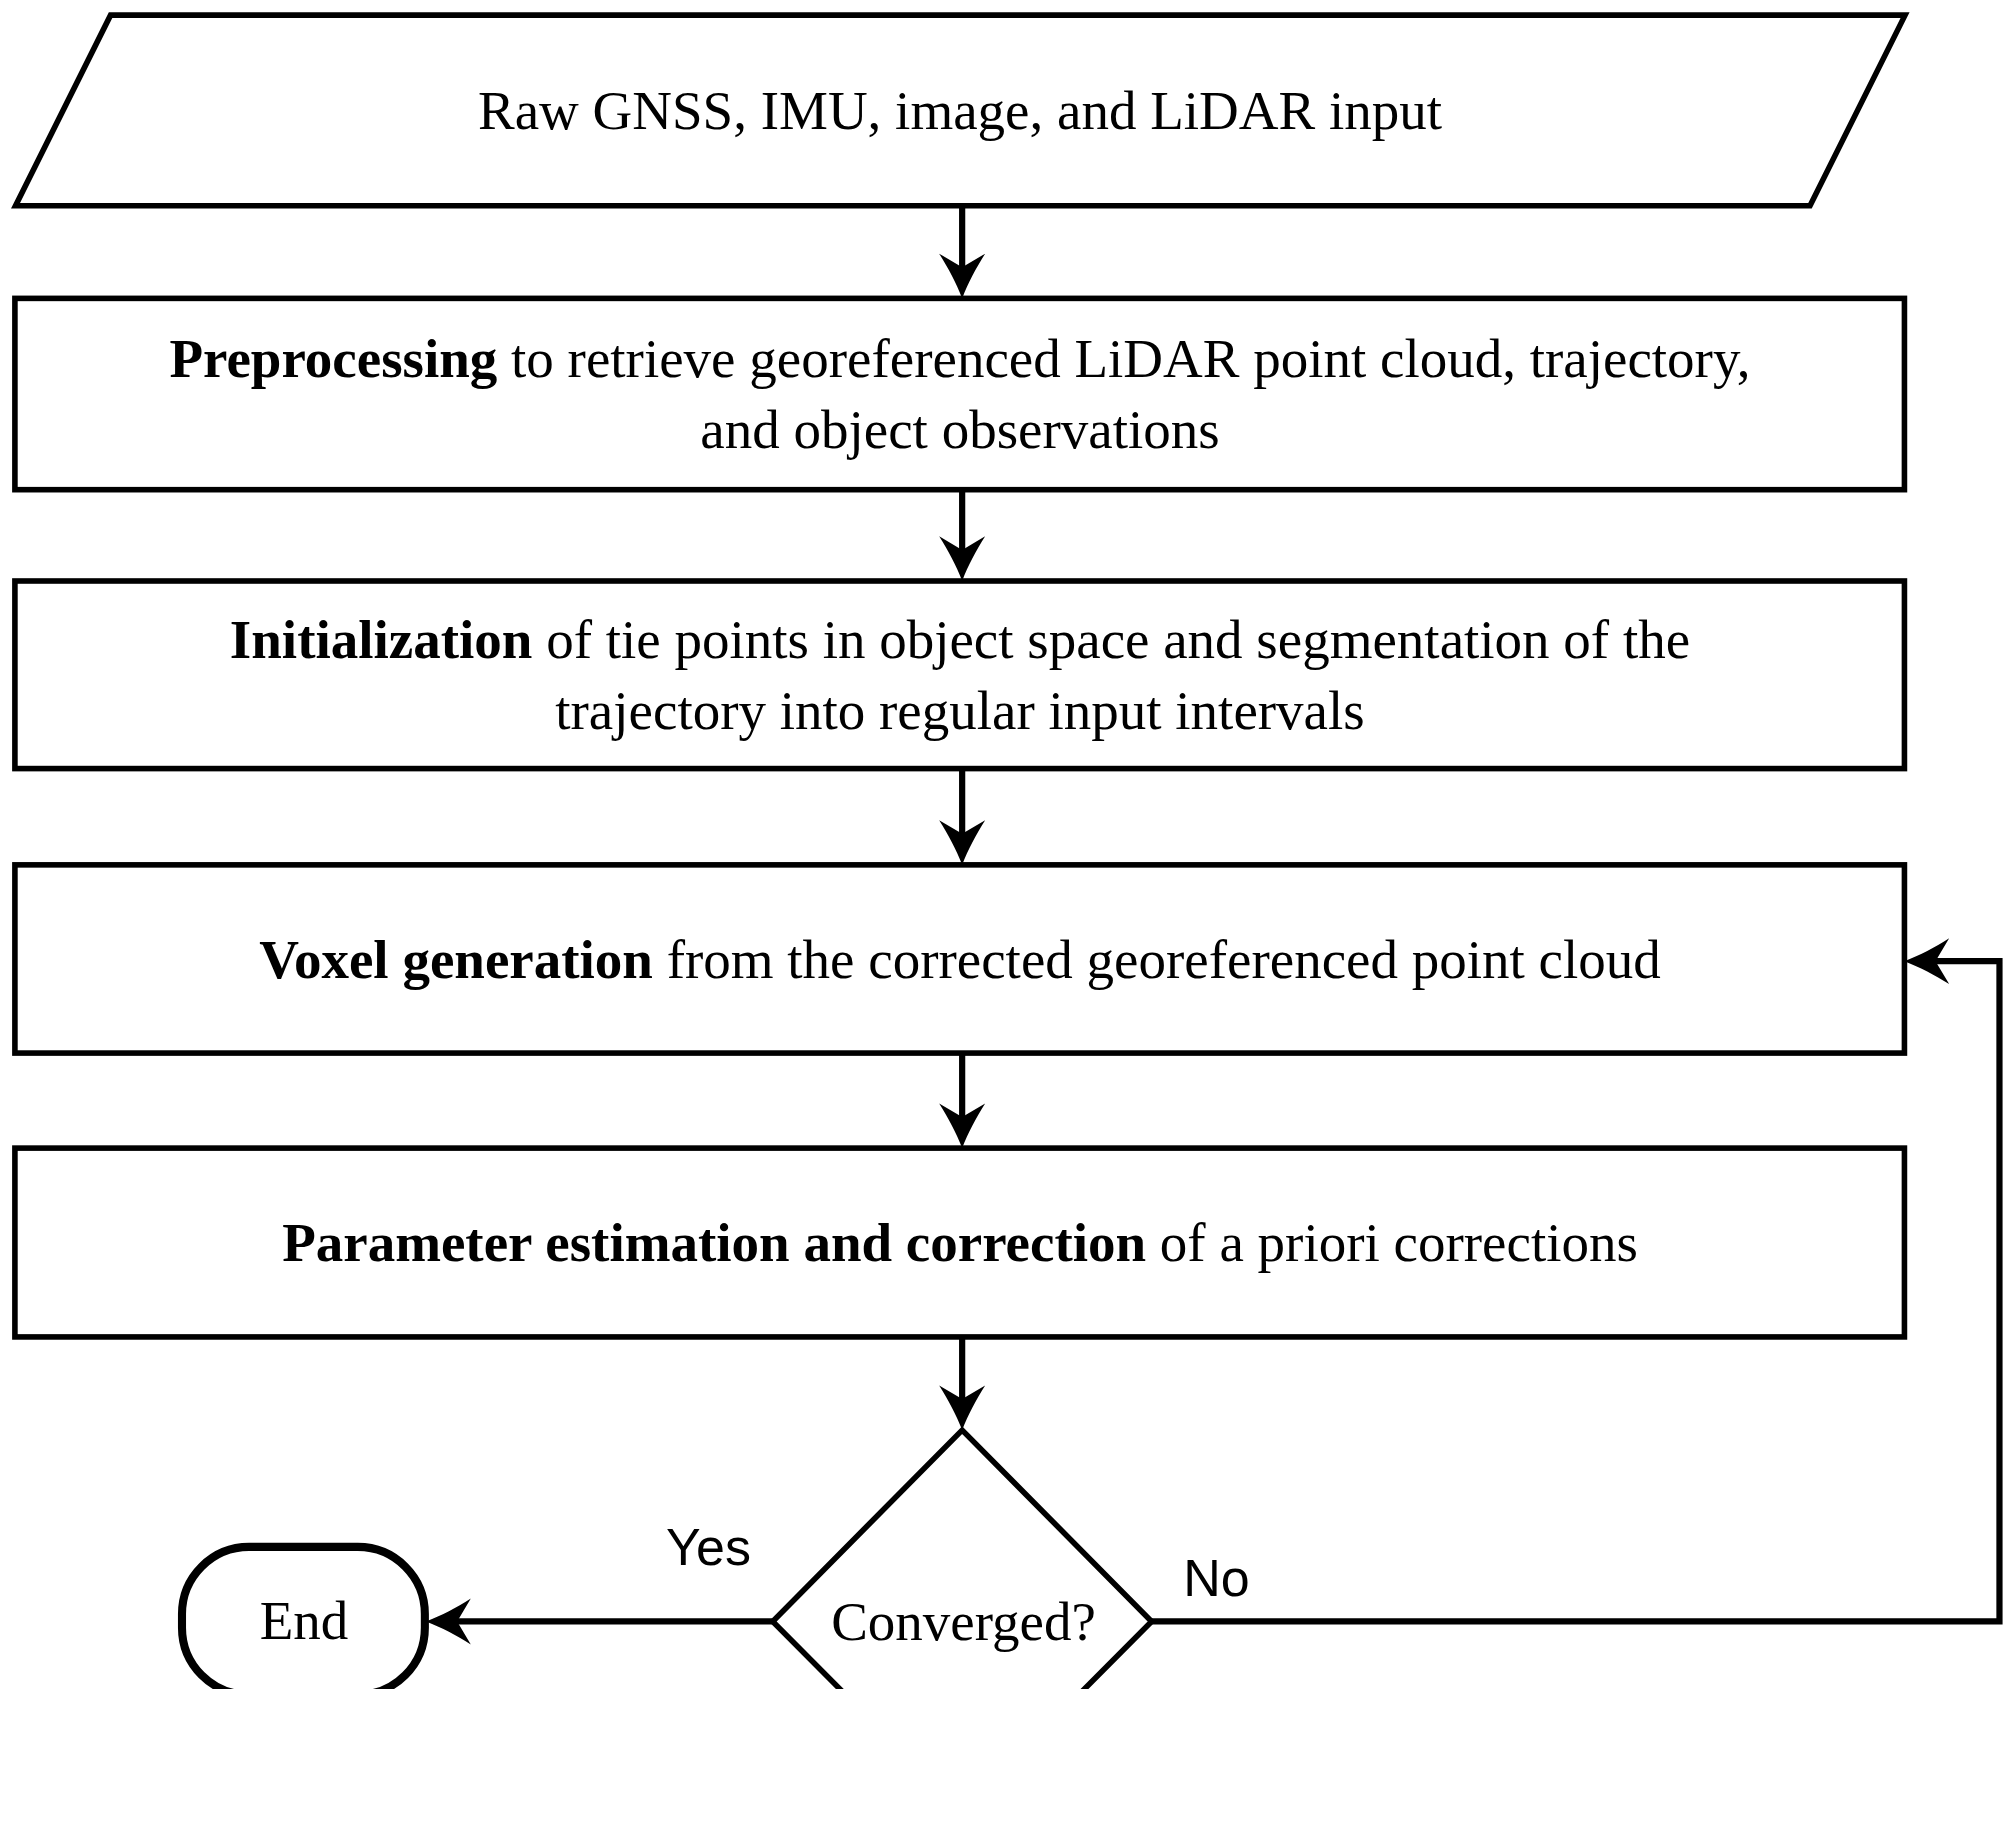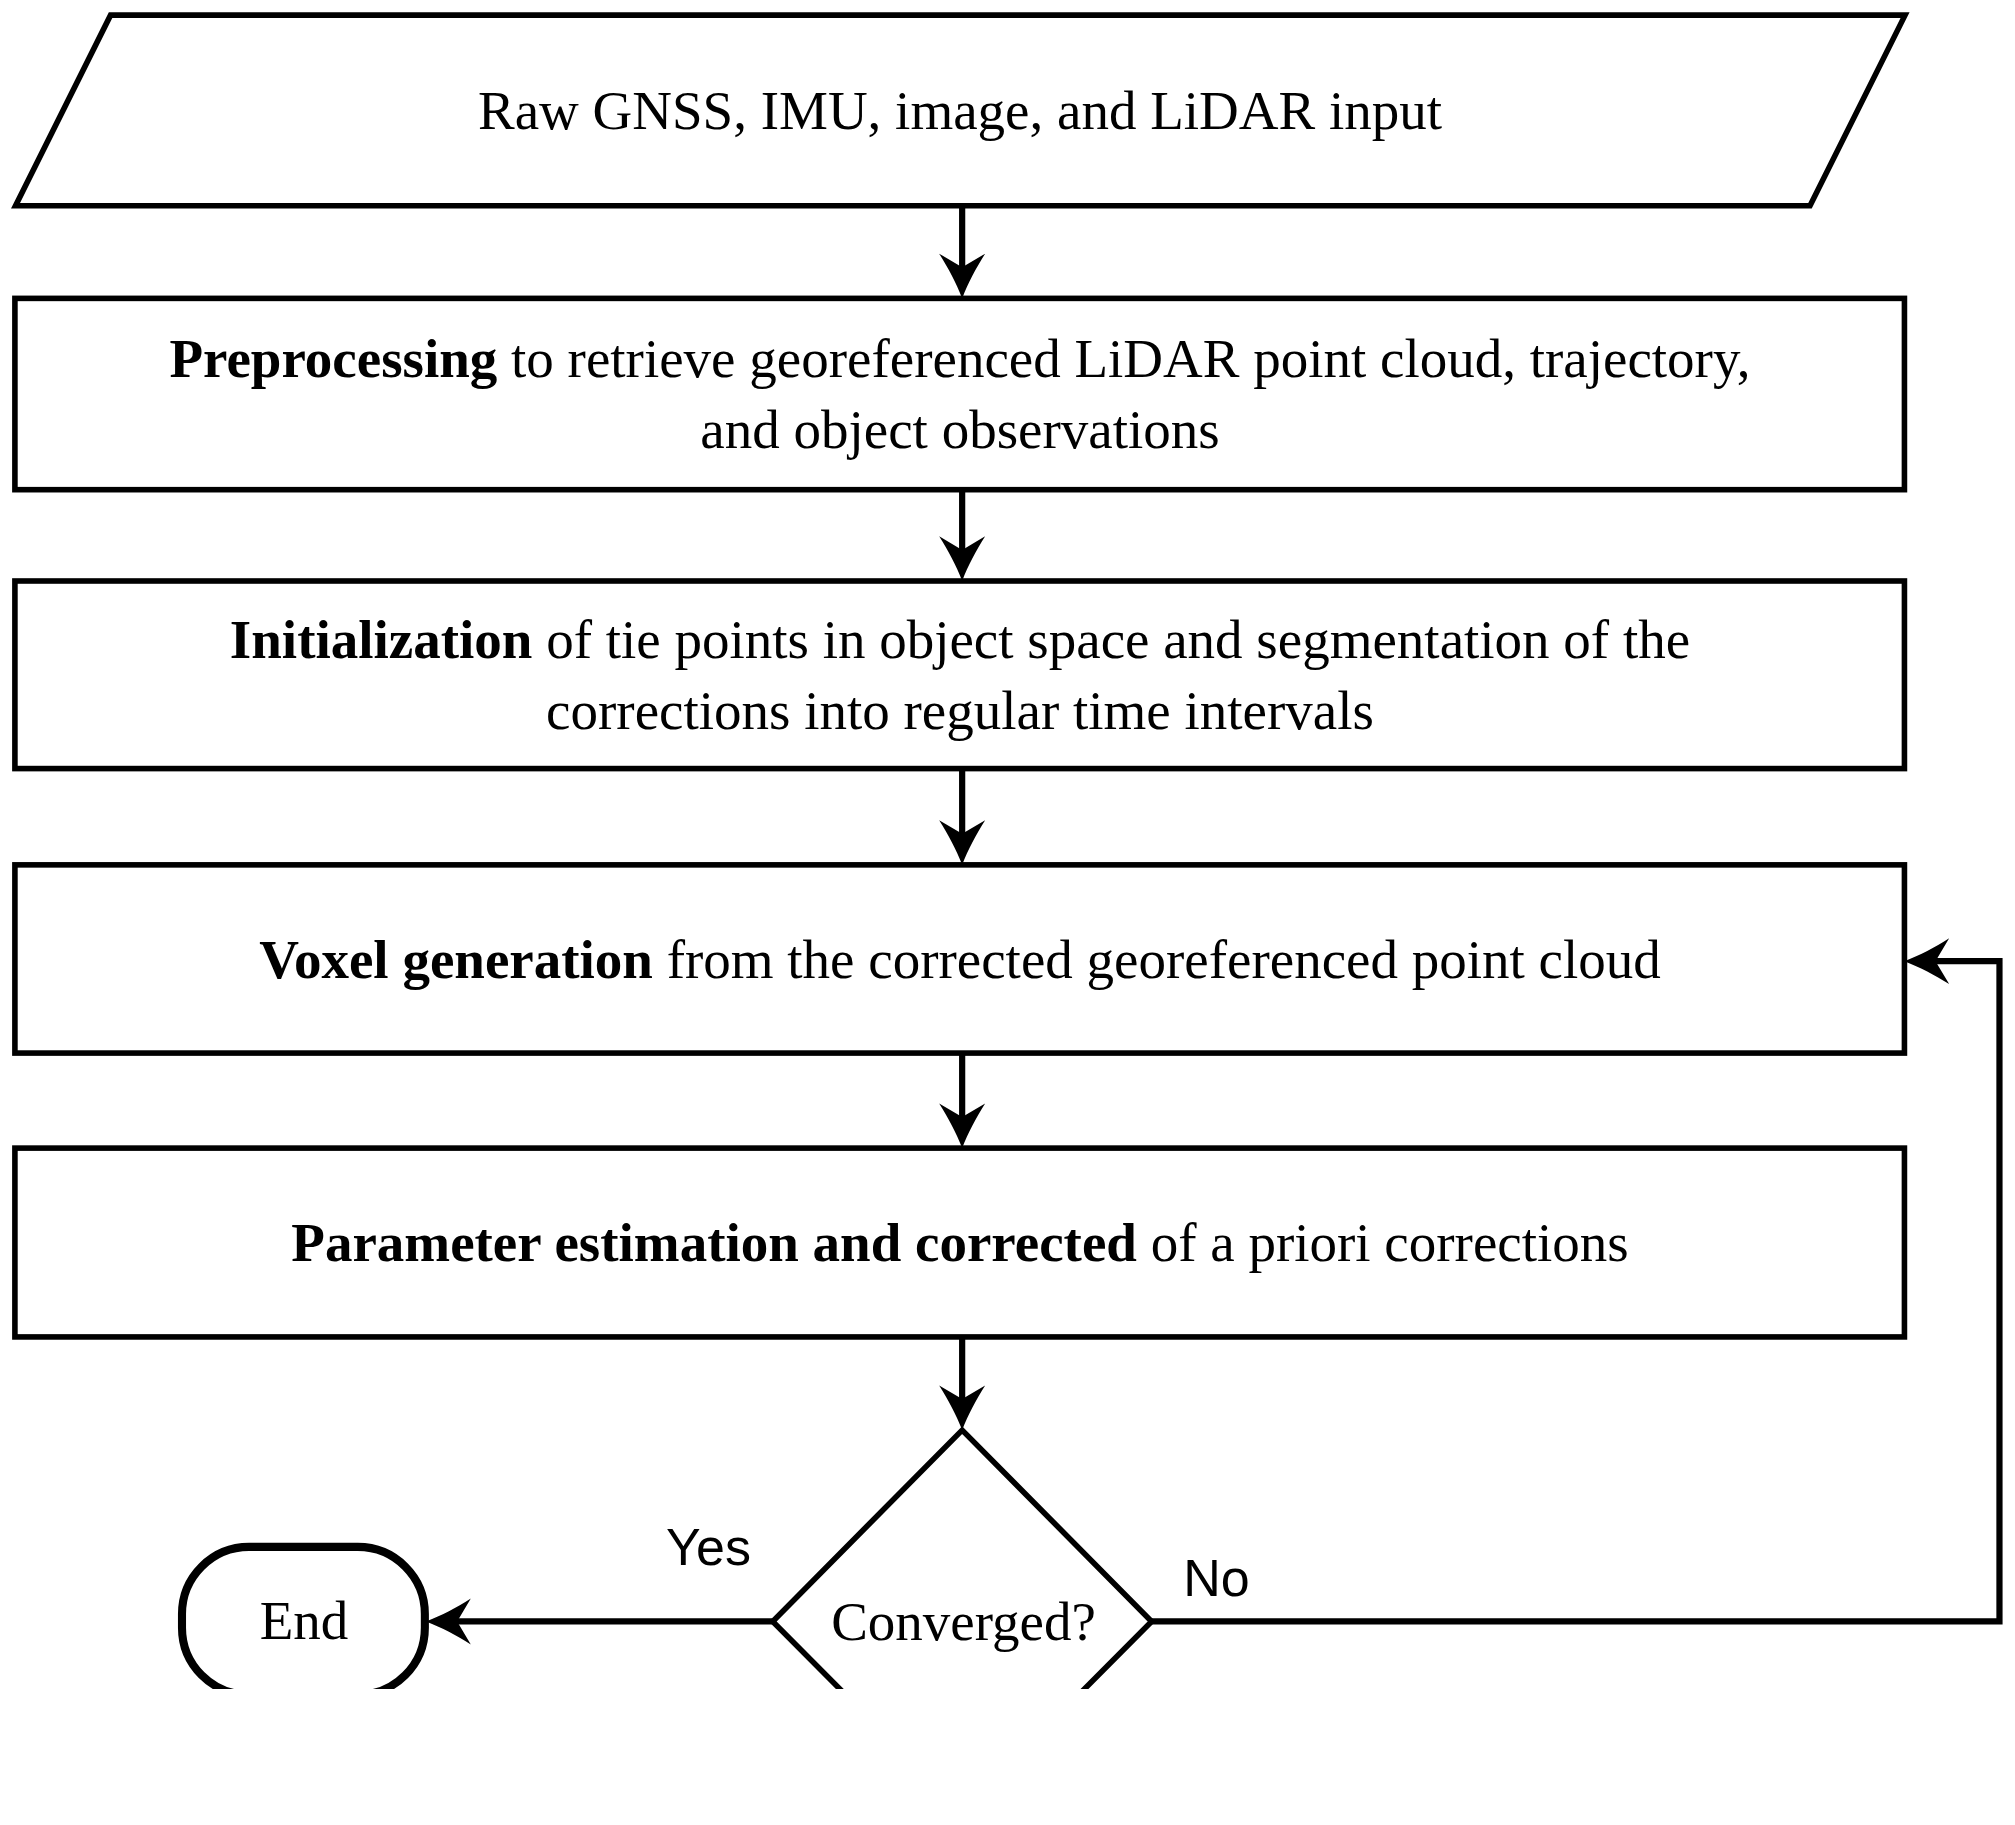--- a/index.html
+++ b/index.html
@@ -79,29 +79,29 @@
     <div class="line">Raw GNSS, IMU, image, and LiDAR input</div>
   </div>
 
   <div class="node-text" style="top:323px;">
     <div class="line"><span class="bold">Preprocessing</span><span> to retrieve georeferenced LiDAR point cloud, trajectory,</span></div>
     <div class="line">and object observations</div>
   </div>
 
   <div class="node-text" style="top:604px;">
     <div class="line"><span class="bold">Initialization</span><span> of tie points in object space and segmentation of the</span></div>
-    <div class="line">corrections into regular time intervals</div>
+    <div class="line">trajectory into regular input intervals</div>
   </div>
 
   <div class="node-text" style="top:924px;">
     <div class="line"><span class="bold">Voxel generation</span><span> from the corrected georeferenced point cloud</span></div>
   </div>
 
   <div class="node-text" style="top:1207px;">
-    <div class="line"><span class="bold">Parameter estimation and corrected</span><span> of a priori corrections</span></div>
+    <div class="line"><span class="bold">Parameter estimation and correction</span><span> of a priori corrections</span></div>
   </div>
 
   <div class="node-text" style="left:653px;width:621px;top:1586px;">
     <div class="line">Converged?</div>
   </div>
 
   <div class="node-text" style="left:180px;width:248px;top:1585px;">
     <div class="line">End</div>
   </div>
 

